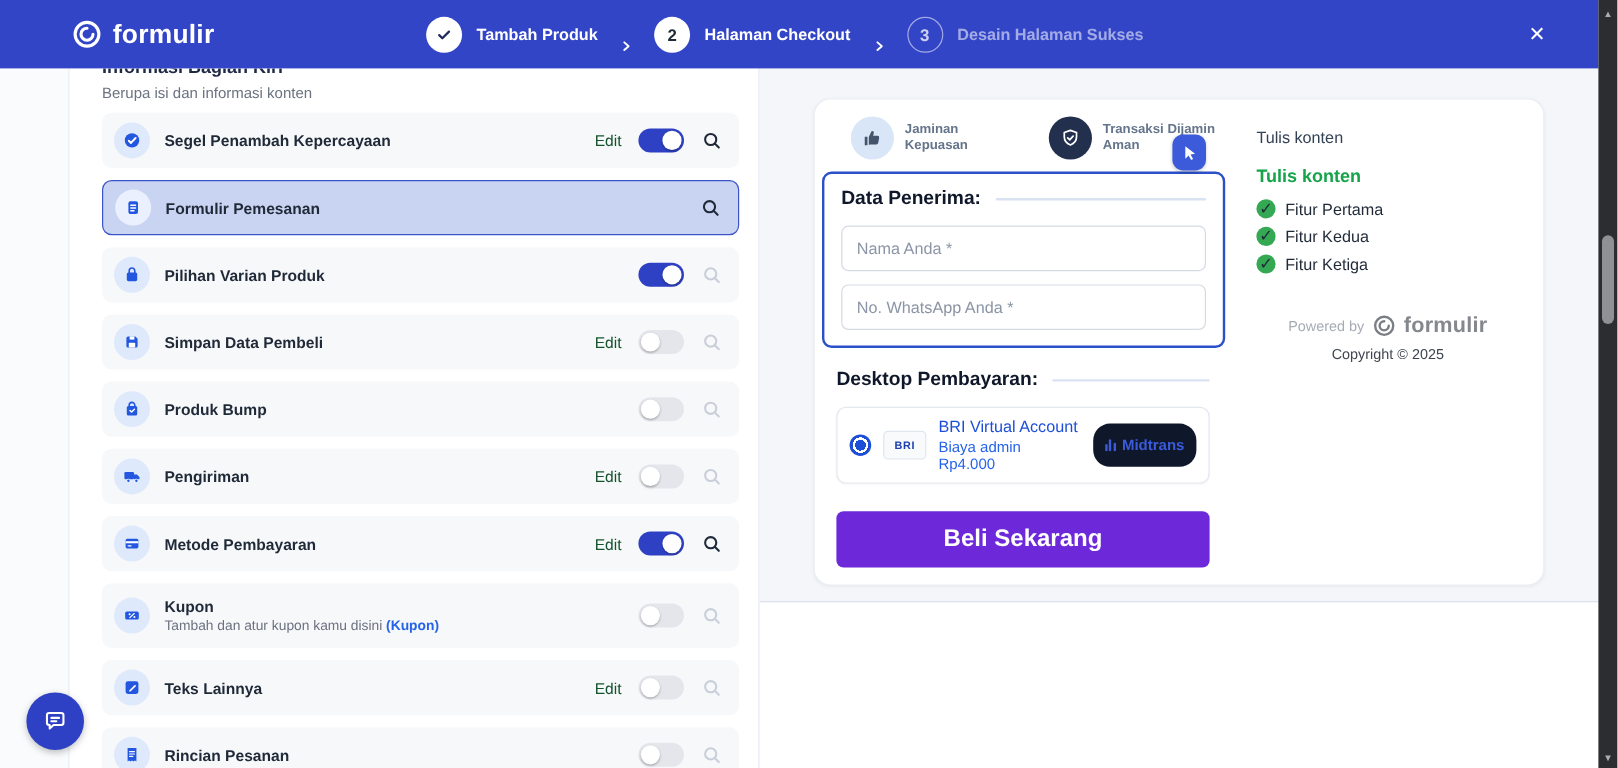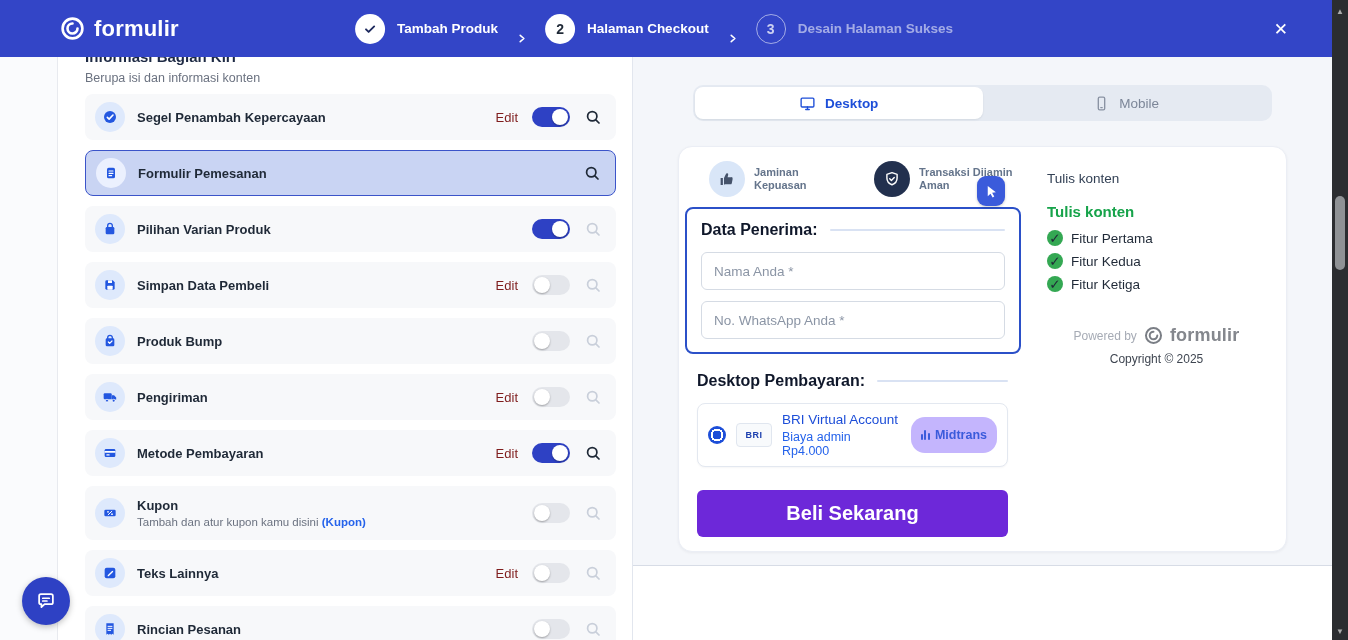--- a/index.html
+++ b/index.html
@@ -44,21 +44,21 @@
     padding:0 14px 0 10px;cursor:pointer}
   .row.tall{height:54px}
   .row.selected{background:#C9D4F3;border:1px solid #3B54C9}
   .row-icon{width:30px;height:30px;border-radius:50%;background:#DEE9FC;display:flex;align-items:center;justify-content:center;flex:0 0 auto}
   .row.selected .row-icon{background:#EBF0FE}
   .row-icon svg{width:16px;height:16px}
   .row-text{margin-left:12px;display:flex;flex-direction:column;justify-content:center;min-width:0;flex:1}
   .row-label{font-size:13px;font-weight:bold;color:#1F2937;line-height:15px}
   .row-sub{font-size:11.5px;color:#6B7280;margin-top:3px;line-height:13px}
   .row-sub b{color:#2563EB}
-  .edit{font-size:13px;color:#7f1d1d;margin-right:14px;cursor:pointer}
+  .edit{font-size:13px;color:#14532d;margin-right:14px;cursor:pointer}
   .toggle{width:38px;height:20px;border-radius:10px;background:#E4E6EB;position:relative;margin-right:14px;cursor:pointer;flex:0 0 auto}
   .toggle .knob{position:absolute;top:2px;left:2px;width:16px;height:16px;border-radius:50%;background:#fff;box-shadow:0 1px 2px rgba(0,0,0,.3)}
   .toggle.on{background:#2E41C4}
   .toggle.on .knob{left:20px}
   .search{width:18px;height:18px;flex:0 0 auto;cursor:pointer}
   .search.active{color:#1F2937}
   .search.dim{color:#C9CFDA}
 
   
   .right-area{flex:1;background:#F4F6FA;display:flex;flex-direction:column;overflow:hidden}
@@ -90,21 +90,21 @@
   .data-box input+input{margin-top:11px}
   .pay-section{margin:18px 13px 0 12px}
   .pay-card{margin-top:13px;border:1px solid #E3E8F0;border-radius:8px;background:#fff;padding:8px 10px;
     display:flex;align-items:center;gap:10px;box-shadow:0 1px 2px rgba(16,24,40,.04)}
   .radio{width:18px;height:18px;border-radius:50%;flex:0 0 auto;cursor:pointer;
     background:radial-gradient(circle,#1D4ED8 0 4.5px,#fff 4.5px 6.5px,#1D4ED8 6.5px)}
   .bri-box{width:36px;height:24px;border:1px solid #E0E6EF;border-radius:4px;background:#F8FAFC;display:flex;
     align-items:center;justify-content:center;font-size:9px;font-weight:bold;color:#1E40AF;letter-spacing:.5px;flex:0 0 auto}
   .pay-name{font-size:13.5px;font-weight:normal;color:#1D4ED8;line-height:16px}
   .pay-note{font-size:12.5px;color:#2563EB;margin-top:2px;line-height:14px}
-  .midtrans{margin-left:auto;background:#c4b5fd;border-radius:14px;padding:11px 10px;display:flex;align-items:center;gap:5px}
+  .midtrans{margin-left:auto;background:#0f172a;border-radius:14px;padding:11px 10px;display:flex;align-items:center;gap:5px}
   .midtrans .bars{display:flex;align-items:flex-end;gap:1.5px}
   .midtrans .bars i{display:block;width:2px;background:#3B5BDB;border-radius:1px}
   .midtrans .bars i:nth-child(1){height:6px}.midtrans .bars i:nth-child(2){height:10px}.midtrans .bars i:nth-child(3){height:7px}
   .midtrans span{font-size:12.5px;font-weight:bold;color:#3B5BDB}
   .buy-btn{margin-top:23px;width:100%;height:47px;background:#6d28d9;border:none;border-radius:6px;color:#fff;
     font-size:20px;font-weight:bold;cursor:pointer;font-family:inherit}
 
   .right-col{flex:1;padding:10px 4px 0 26px}
   .hint{font-size:13.5px;color:#334155;margin-bottom:17px}
   .chead{font-size:15px;font-weight:bold;color:#16A34A;margin-bottom:10px}
@@ -368,36 +368,20 @@
                   <circle cx="11" cy="11" r="6.2"></circle>
                   <path d="M15.8 15.8L20 20"></path>
                 </svg></span>
           </div>
 
         </div>
       </div>
     </div>
 
     <div class="right-area">
-      <div class="dev-tabs">
-        <div class="dev-tab selected">
-          <svg viewBox="0 0 24 24" fill="none" stroke="#1D4ED8" stroke-width="1.9" stroke-linecap="round">
-              <rect x="3" y="4.5" width="18" height="12.5" rx="1.5"></rect>
-              <path d="M9.5 20.5h5M12 17v3.5"></path>
-            </svg>
-          <span>Desktop</span>
-        </div>
-        <div class="dev-tab unselected">
-          <svg viewBox="0 0 24 24" fill="none" stroke="#8A93A3" stroke-width="1.9" stroke-linecap="round">
-              <rect x="7.5" y="3" width="9" height="18" rx="2"></rect>
-              <path d="M11 17.8h2"></path>
-            </svg>
-          <span>Mobile</span>
-        </div>
-      </div>
 
       <div class="pcard">
         <div class="left-col">
           <div class="badges">
             <div class="badge">
               <span class="badge-circle lt">
                 <svg width="18" height="18" viewBox="0 0 24 24" fill="#45536B">
                     <path d="M3.5 10.5h3V20h-3zM8 19.2V10.8l2.6-5.6a1.6 1.6 0 0 1 3 1l-.8 3.3h4.7a2 2 0 0 1 2 2.4l-1.1 5.6a2 2 0 0 1-2 1.6H9.6A1.6 1.6 0 0 1 8 19.2z"></path>
                   </svg>
               </span>

